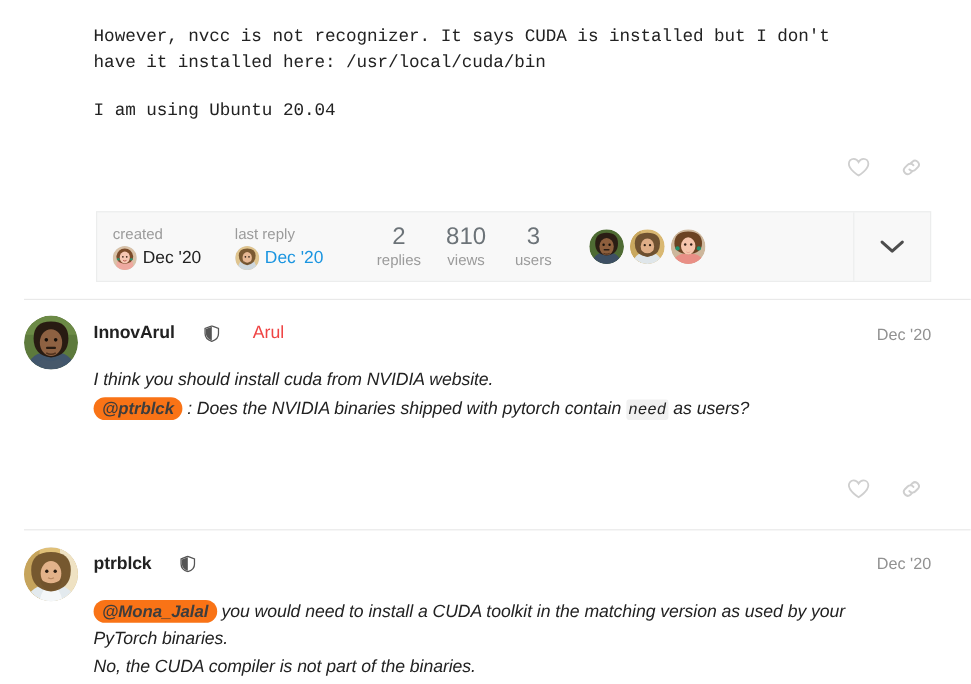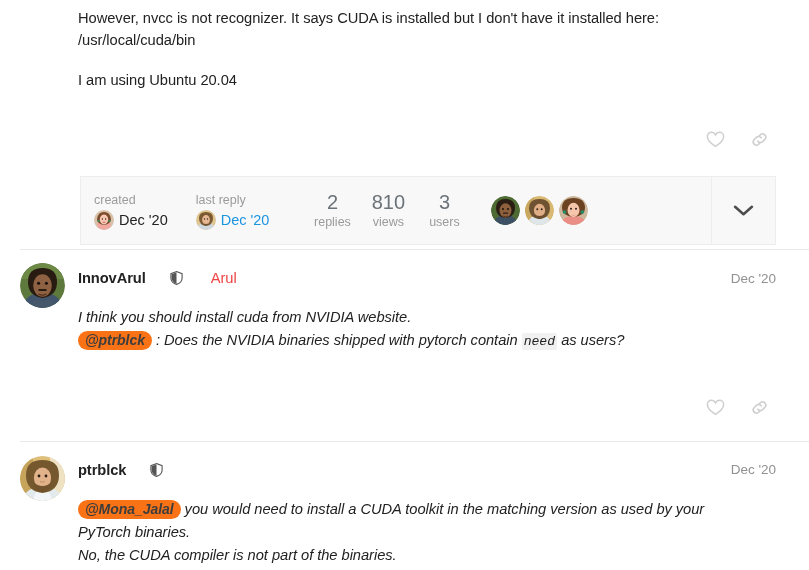--- a/index.html
+++ b/index.html
@@ -10,21 +10,21 @@
     background: #ffffff;
     font-family: "Liberation Sans", sans-serif;
     color: #222222;
     overflow: hidden;
   }
   .page { position: relative; width: 809px; height: 570px; background:#fff; }
 
   
   .op-body {
     position: absolute;
-    left: 78px; top: 7px; width: 620px;
+    left: 78px; top: 20px; width: 620px; font-family: Liberation Mono, monospace;
   }
   .para {
     font-size: 14.7px;
     line-height: 22px;
     color: #222;
     margin: 0 0 18px 0;
     letter-spacing: -0.05px;
   }
 
   
@@ -39,21 +39,21 @@
     display: flex; align-items: center; justify-content: center;
     color: #cfcfcf;
     cursor: pointer;
   }
   .act-icon svg { display:block; }
 
   
   .meta-panel {
     position: absolute;
     left: 80px; top: 176px;
-    width: 696px; height: 69px;
+    width: 696px; height: 59px;
     background: #f8f8f8;
     border: 1px solid #eceded;
     display: flex;
     align-items: stretch;
   }
   .meta-left {
     display: flex;
     align-items: center;
     flex: 1 1 auto;
     padding-left: 13px;

